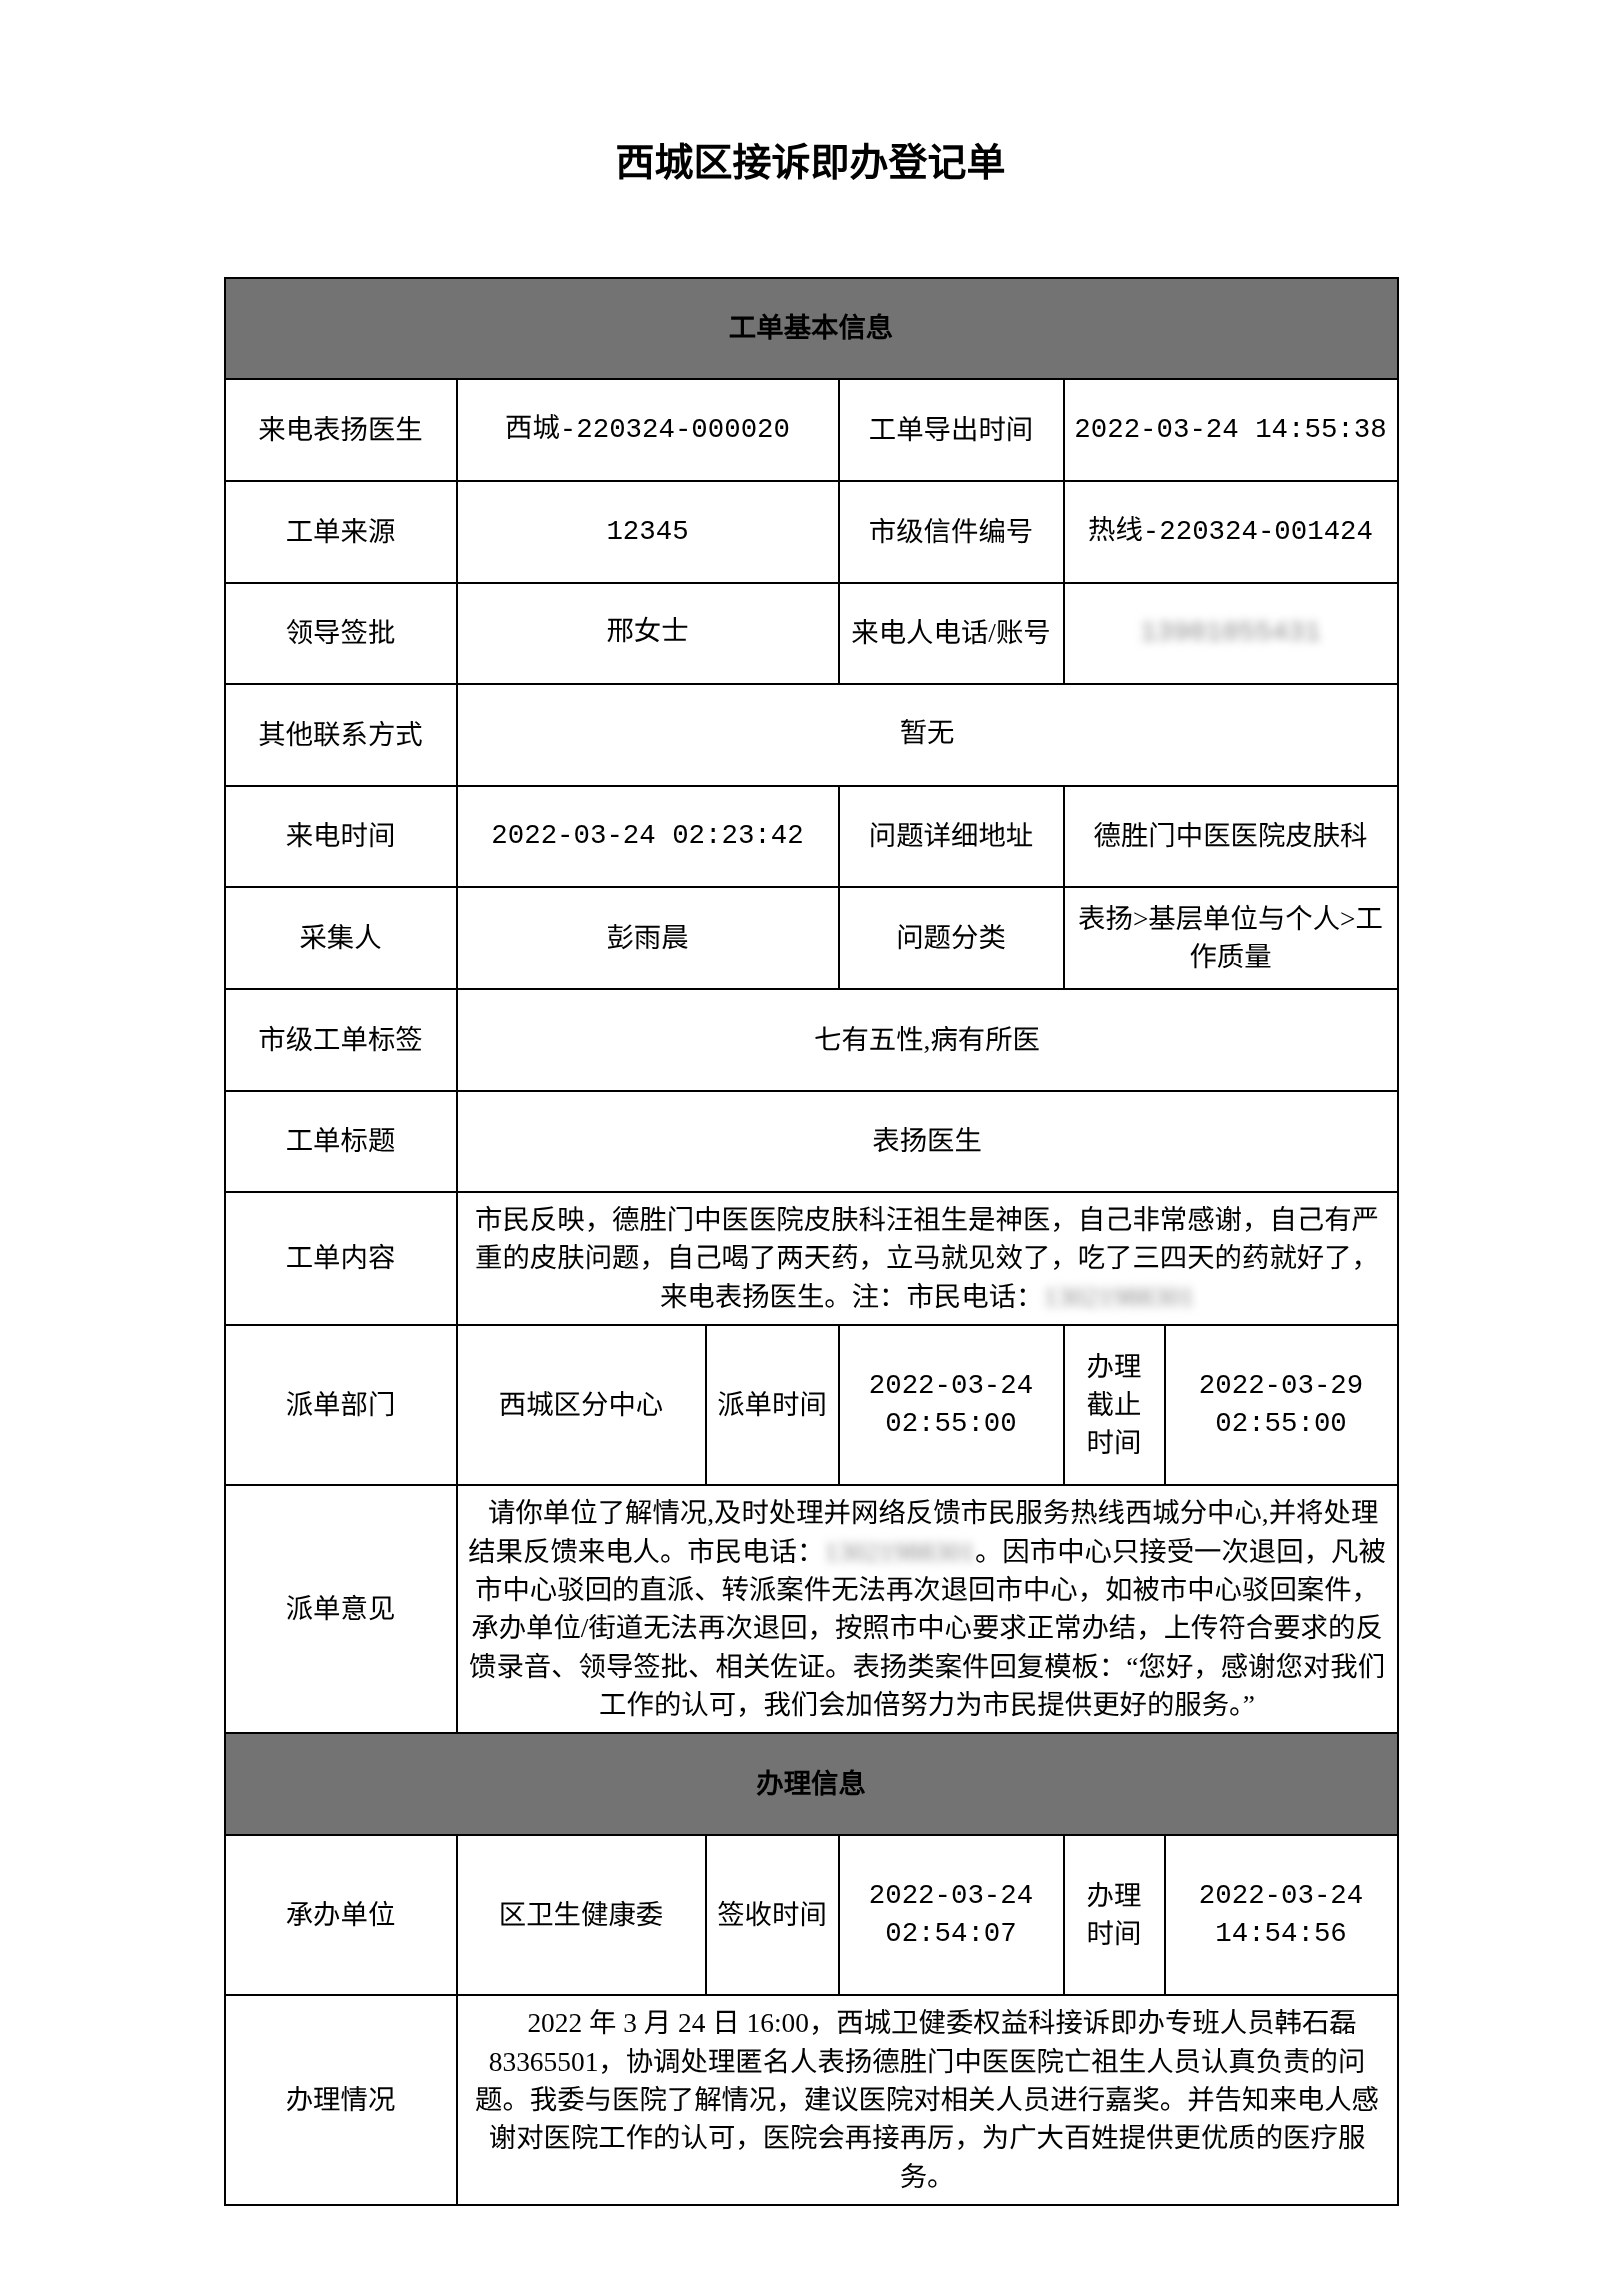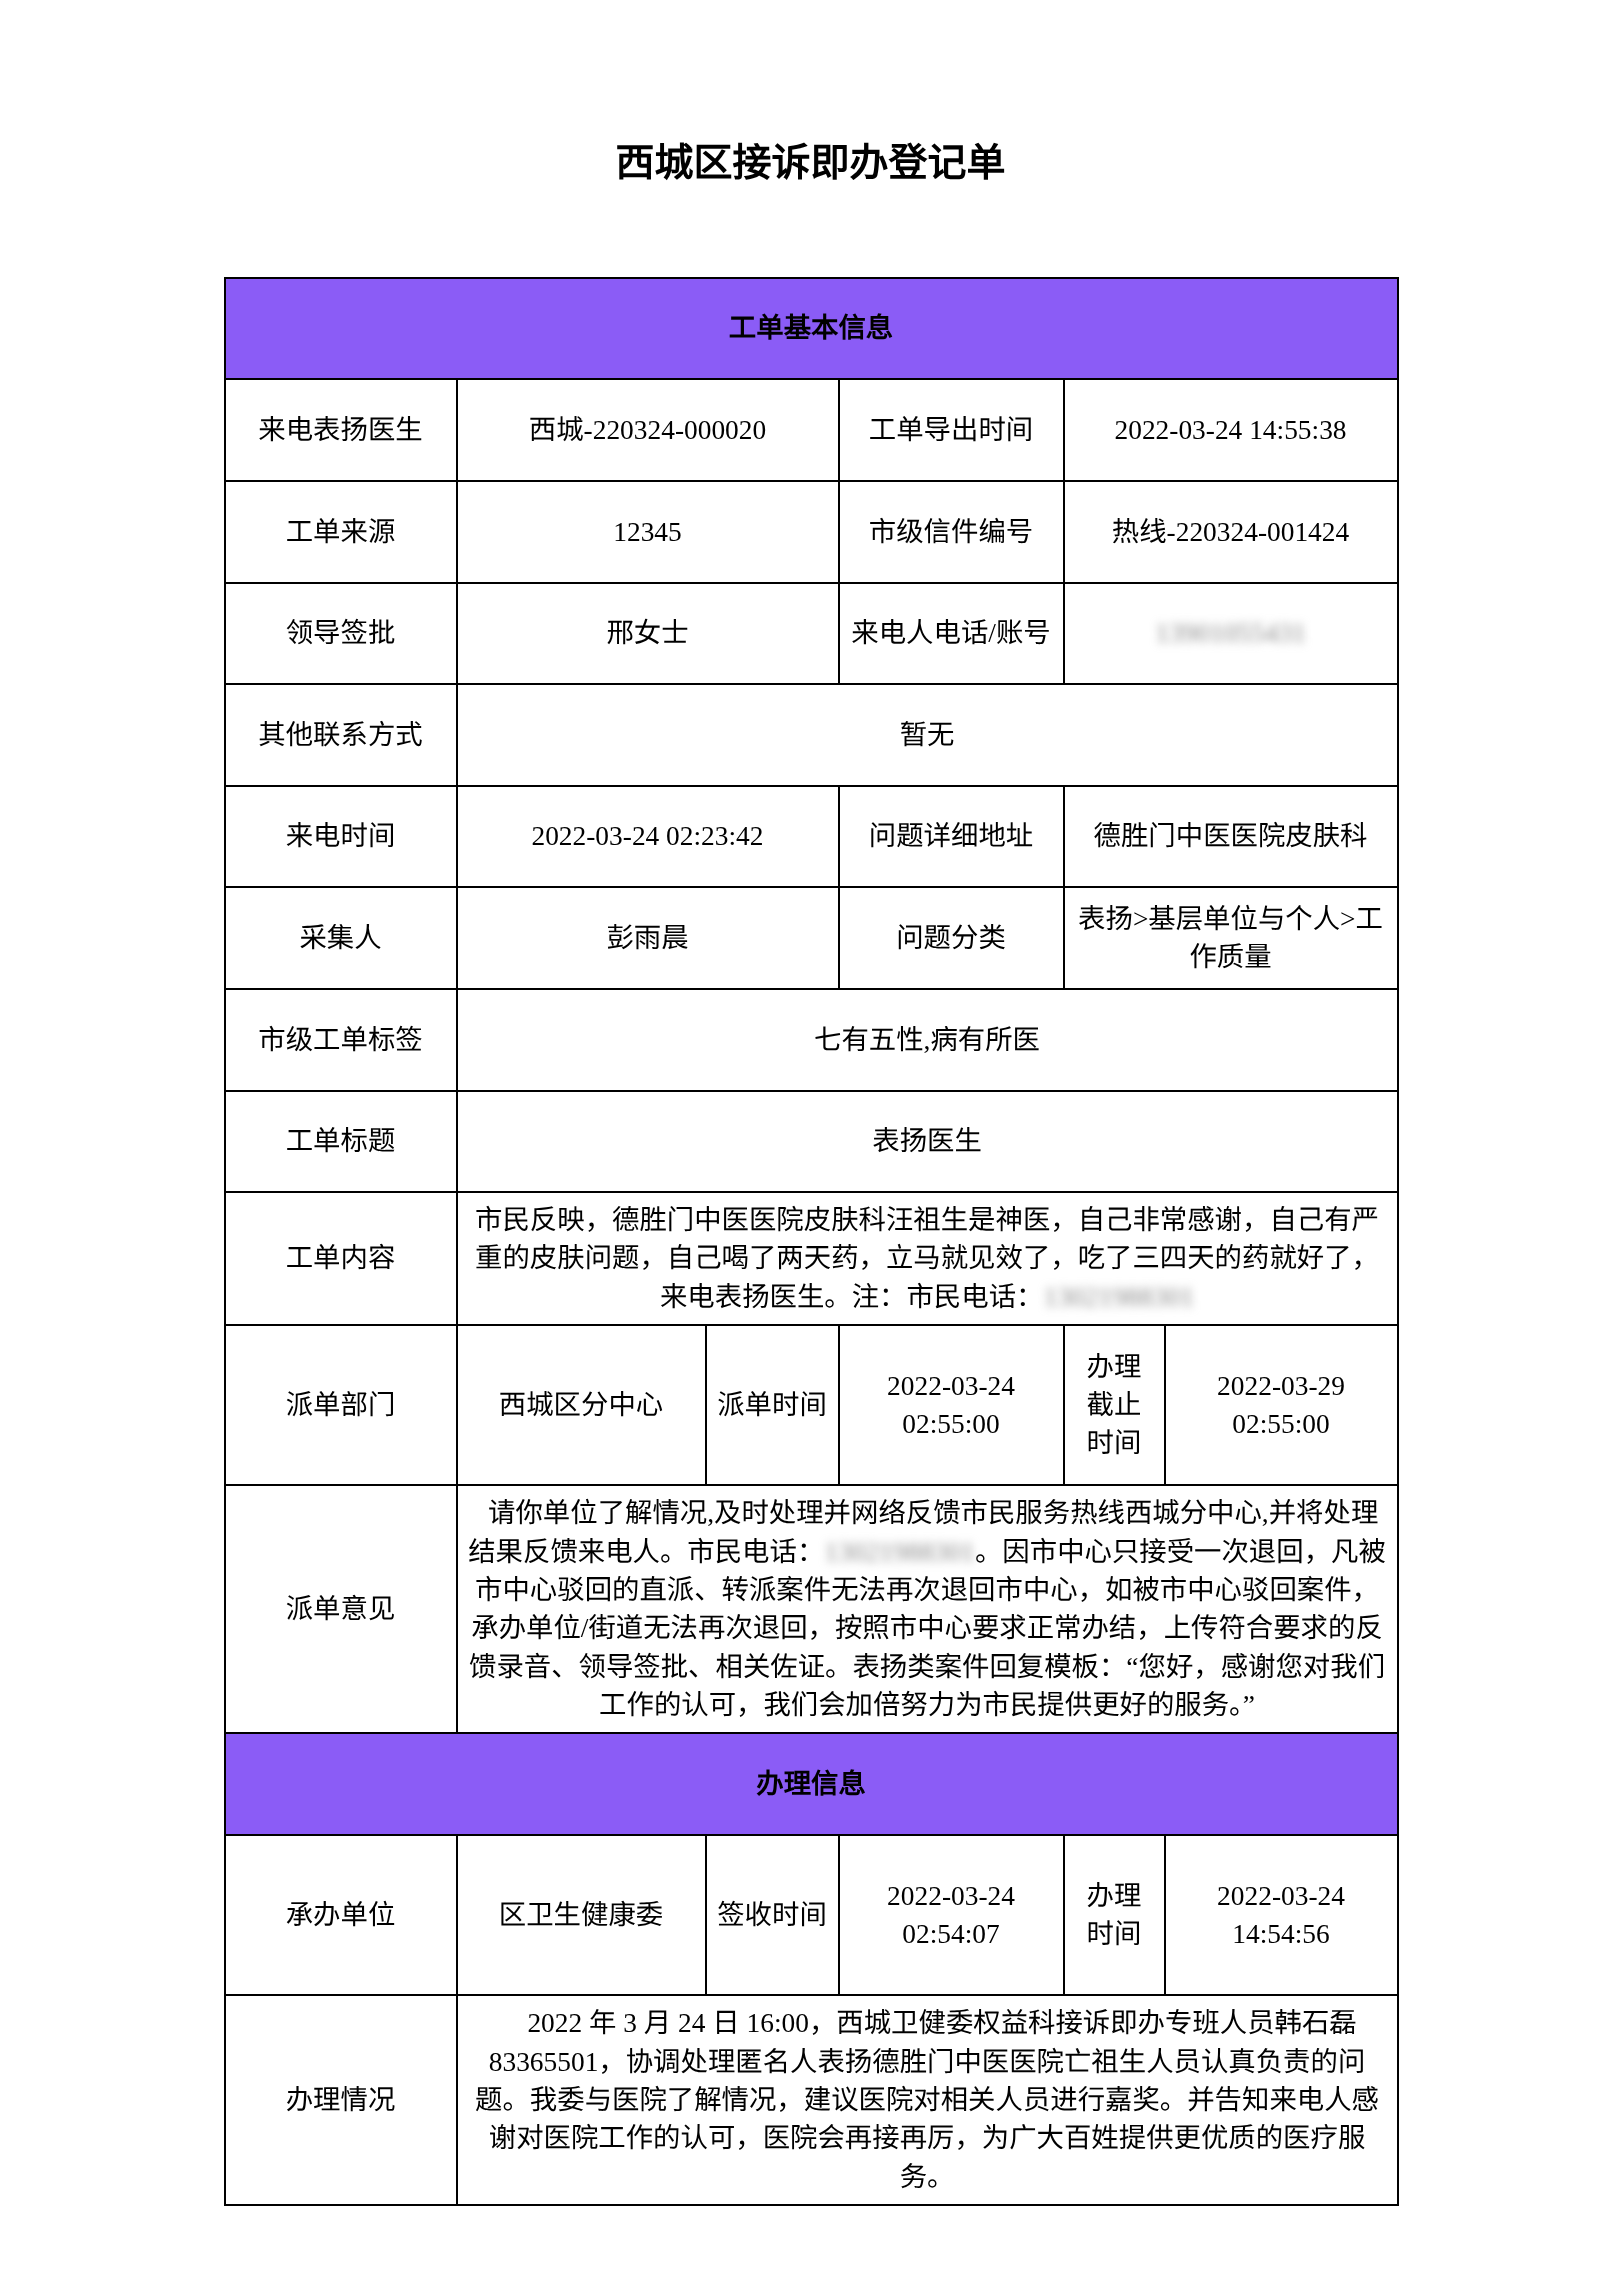--- a/index.html
+++ b/index.html
@@ -37,30 +37,30 @@
     text-align: center;
     vertical-align: middle;
     font-size: 27.4px;
     line-height: 1.4;
     padding: 7.8px 9.8px;
     height: 84px;
     word-break: break-word;
     overflow-wrap: break-word;
   }
   td.sec {
-    background: #8b5cf6;
+    background: #737373;
     font-weight: 700;
     font-size: 28px;
     height: 86px;
   }
   td.lbl {
     font-family: "Liberation Serif", "DejaVu Serif", serif;
   }
   td.val {
-    font-family: Liberation Serif, serif;
+    font-family: Liberation Mono, monospace;
     margin-left: 40px;
   }
   td.content-cell {
     text-align: justify;
     text-align-last: center;
     line-height: 1.72;
     padding: 11.8px 15.7px;
     font-family: "Liberation Serif", "DejaVu Serif", serif;
   }
   td.content-tall {

